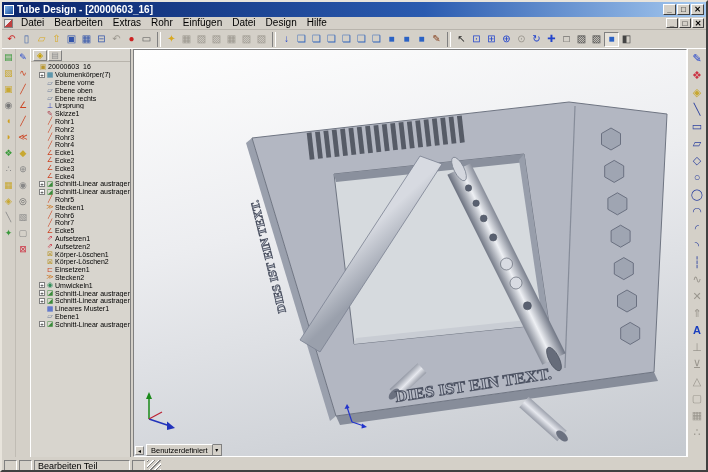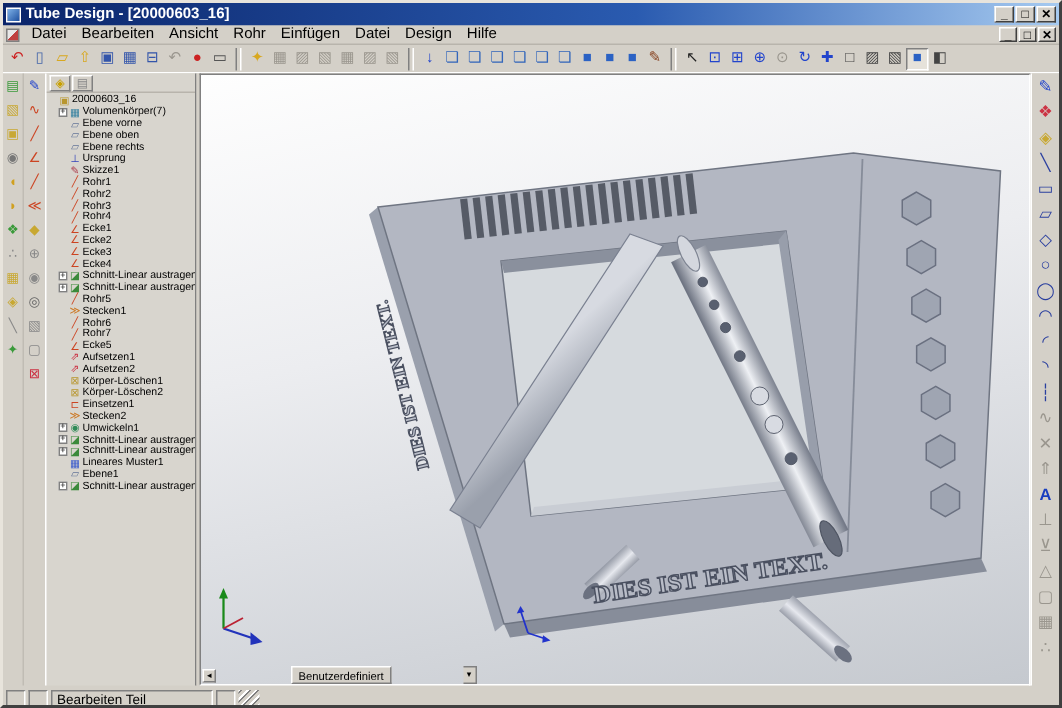--- a/index.html
+++ b/index.html
@@ -55,40 +55,40 @@
   .tree-row .plus{display:inline-block;width:6px;height:6px;flex:0 0 auto;margin-right:1px;
     border:1px solid #808080;background:#fff;font-size:6px;line-height:4px;text-align:center;color:#000;}
   .t-ic{display:inline-block;width:8px;text-align:center;font-size:7px;flex:0 0 auto;margin-right:1px;}
   .t-label{overflow:hidden;}
   .splitter{width:2px;background:#d4d0c8;flex:0 0 auto;}
   
   .viewport{flex:1;position:relative;overflow:hidden;
     border:1px solid;border-color:#808080 #fff #fff #808080;
     background:linear-gradient(168deg,#fefefe 0%,#ecedf0 40%,#c5c9cf 100%);}
   #model-svg{position:absolute;left:0;top:0;}
-  .cfgtab-row{position:absolute;left:0;bottom:0;height:12px;display:flex;align-items:flex-end;gap:48px;}
+  .cfgtab-row{position:absolute;left:0;bottom:0;height:12px;display:flex;align-items:flex-end;}
   .tab-scroll{width:9px;height:9px;margin:0 2px 1px 1px;background:#d4d0c8;font-size:6px;line-height:8px;
     text-align:center;border:1px solid;border-color:#fff #808080 #808080 #fff;}
   .cfgtab{height:12px;padding:0 4px;background:#d4d0c8;font-size:7.5px;line-height:11px;
     border:1px solid #808080;border-top-color:#fff;border-left-color:#fff;}
   .cfgtab-dd{width:9px;height:12px;background:#d4d0c8;border:1px solid #808080;border-left:none;
     font-size:6px;line-height:11px;text-align:center;}
   
   .right-tools{width:19px;flex:0 0 auto;background:#d4d0c8;border-left:1px solid #fff;
     display:flex;flex-direction:column;align-items:center;padding-top:1px;}
   .rt-btn{width:17px;height:17px;line-height:16px;text-align:center;font-size:11px;}
   .rt-btn.dis{color:#9a968e !important;}
   .rt-btn.bold{font-weight:bold;}
   
   .statusbar{height:17px;display:flex;align-items:center;gap:2px;padding:2px 2px 1px 2px;background:#d4d0c8;}
   .sb-cell{height:13px;border:1px solid;border-color:#808080 #fff #fff #808080;
     font-size:9px;line-height:11px;padding:0 3px;white-space:nowrap;overflow:hidden;}
   .sb-left{flex:1;}
   .sb-sm{width:13px;flex:0 0 auto;}
-  .sb-mode{width:108px;flex:0 0 auto;}
+  .sb-mode{width:96px;flex:0 0 auto;}
   .sb-grip{width:14px;height:13px;flex:0 0 auto;
     background:repeating-linear-gradient(135deg,#fff 0 1px,#808080 1px 2px,#d4d0c8 2px 4px);}
 </style>
 </head>
 <body>
 
 <div id="window">
 
   <div class="titlebar">
     <span class="app-ic"></span>
@@ -98,21 +98,21 @@
       <span class="winbtn">□</span>
       <span class="winbtn">✕</span>
     </span>
   </div>
 
   <div class="menubar">
     <span class="doc-ic"></span>
     <span id="menu-items" style="display:flex">
         <span class="menu-item">Datei</span>
         <span class="menu-item">Bearbeiten</span>
-        <span class="menu-item">Ansicht</span>
+        <span class="menu-item">Extras</span>
         <span class="menu-item">Rohr</span>
         <span class="menu-item">Einfügen</span>
         <span class="menu-item">Datei</span>
         <span class="menu-item">Design</span>
         <span class="menu-item">Hilfe</span>
       </span>
     <span class="winbtns">
       <span class="winbtn">_</span>
       <span class="winbtn">□</span>
       <span class="winbtn">✕</span>

